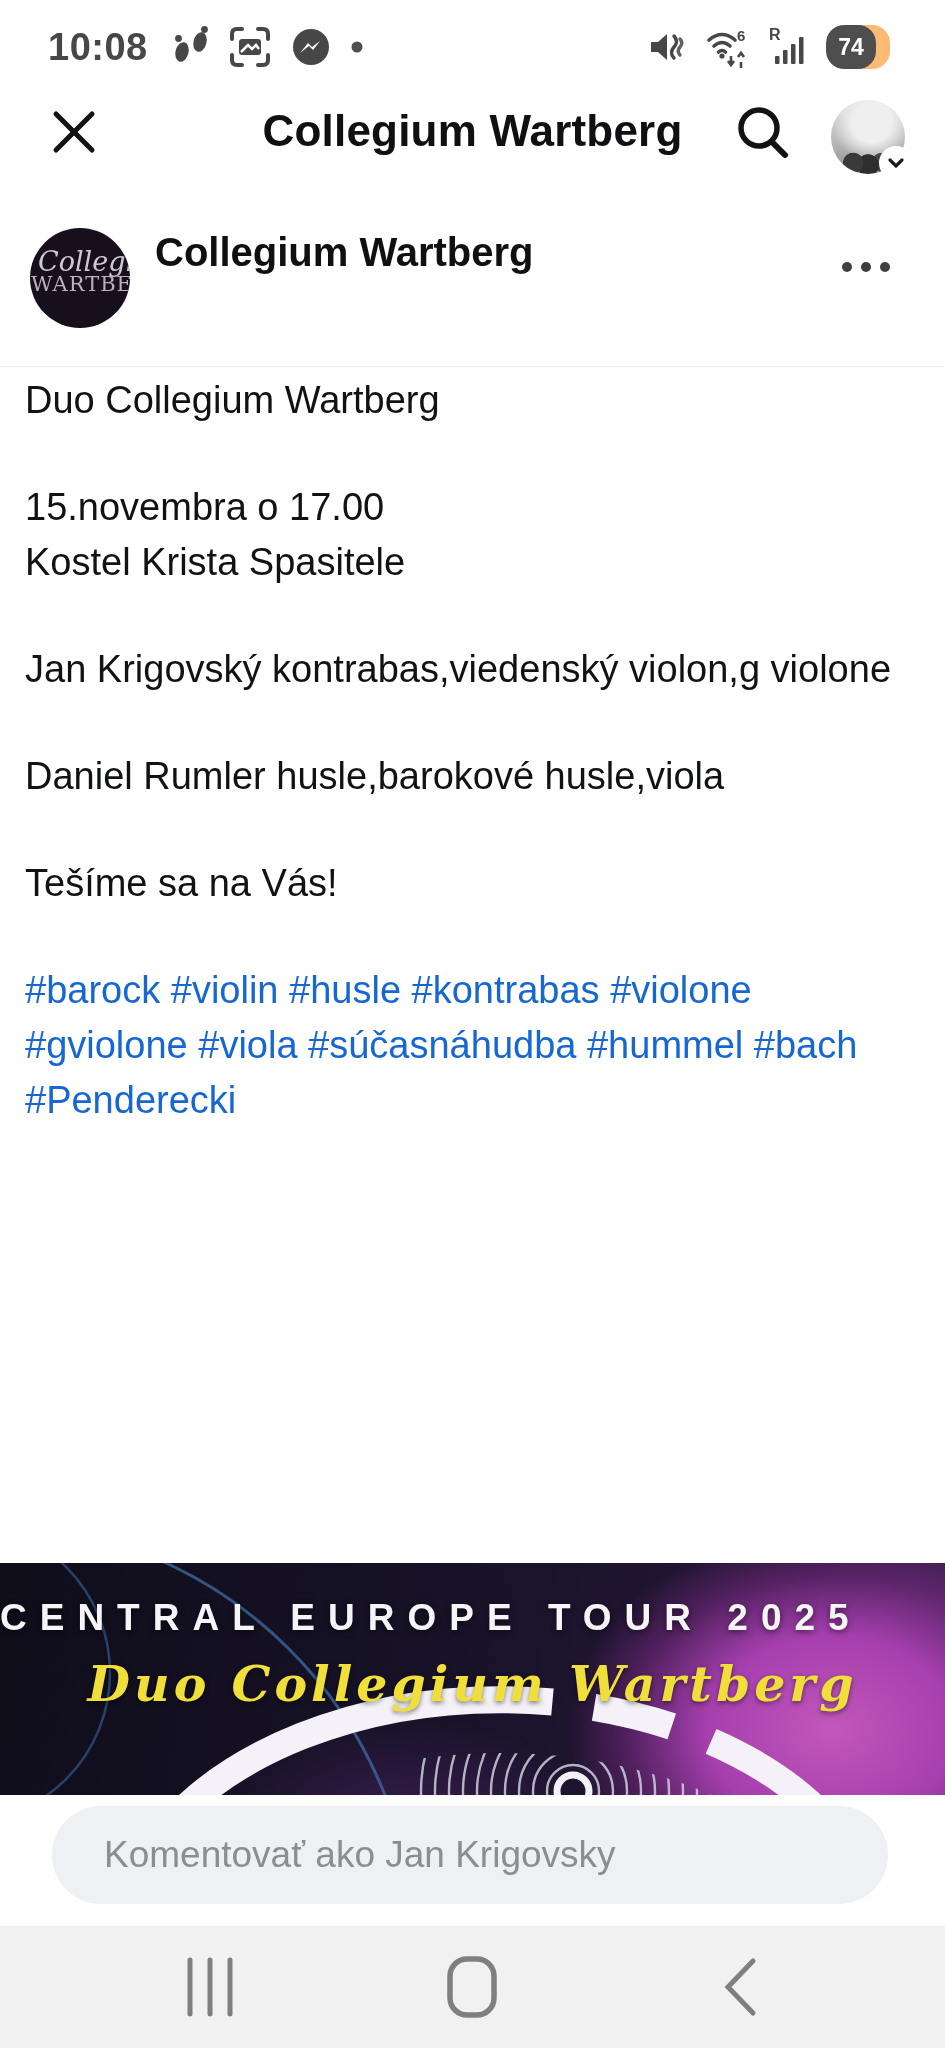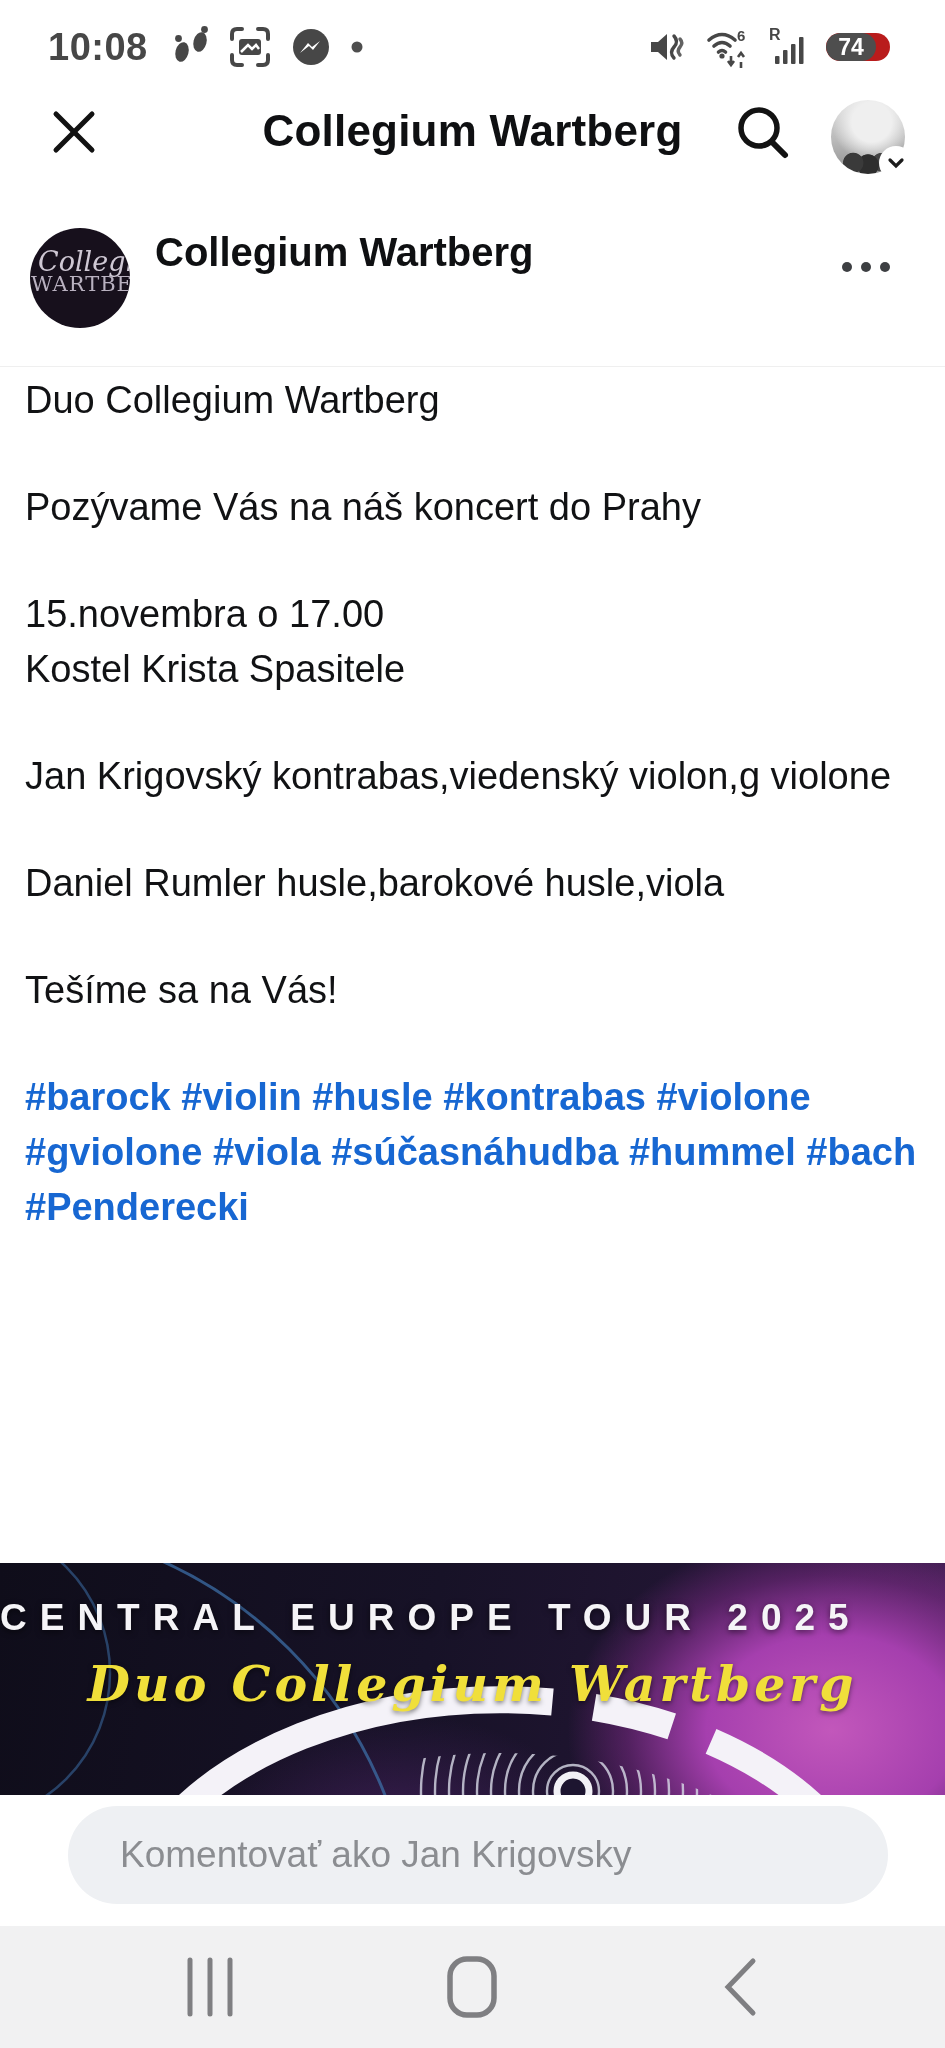--- a/index.html
+++ b/index.html
@@ -7,21 +7,21 @@
   .screen{
     position:relative;width:945px;height:2048px;background:#ffffff;overflow:hidden;
     font-family:"Liberation Sans",sans-serif;color:#1c1e21;margin:0 auto;
   }
   
   .statusbar{position:absolute;top:0;left:0;right:0;height:84px;display:flex;align-items:center;
     justify-content:space-between;padding:10px 55px 0 48px;color:#474747;}
   .sb-left,.sb-right{display:flex;align-items:center;gap:17px;text-align:right;}
   .sb-time{font-size:38px;font-weight:600;letter-spacing:.5px;margin-right:6px;}
   .sb-ic{display:inline-flex;align-items:center;}
-  .battery{position:relative;width:64px;height:28px;border-radius:18px;background:#b91c1c;overflow:hidden;}
+  .battery{position:relative;width:64px;height:44px;border-radius:18px;background:#fdba74;overflow:hidden;}
   .battery .fill{position:absolute;left:0;top:0;bottom:0;width:78%;background:#4e4e4e;border-radius:18px;
     display:flex;align-items:center;justify-content:center;}
   .battery .pct{color:#fff;font-size:23px;font-weight:700;}
   
   .appbar{position:absolute;top:84px;left:0;right:0;height:94px;}
   .appbar .close{position:absolute;left:44px;top:18px;width:60px;height:60px;display:flex;align-items:center;justify-content:center;cursor:pointer;}
   .appbar .title{position:absolute;left:0;right:0;top:0;height:94px;display:flex;align-items:center;justify-content:center;
     font-size:44px;font-weight:700;color:#0f1012;letter-spacing:.2px;pointer-events:none;}
   .appbar .search{position:absolute;right:150px;top:16px;width:64px;height:64px;display:flex;align-items:center;justify-content:center;cursor:pointer;}
   .appbar .me{position:absolute;right:38px;top:16px;width:76px;height:76px;cursor:pointer;}
@@ -45,37 +45,37 @@
   .post-author{position:absolute;left:155px;top:18px;font-size:40px;font-weight:700;color:#0f1012;cursor:pointer;}
   .post-meta{position:absolute;left:155px;top:82px;display:flex;align-items:center;gap:10px;
     font-size:35px;color:#737578;}
   .post-menu{position:absolute;right:44px;top:30px;width:70px;height:50px;display:flex;align-items:center;
     justify-content:center;gap:9px;cursor:pointer;}
   .post-menu i{width:10px;height:10px;border-radius:50%;background:#3d3f42;}
   .head-divider{position:absolute;top:366px;left:0;right:0;height:1px;background:#efefef;}
   
   .post-body{position:absolute;top:373px;left:0;width:945px;padding:0 25px;font-size:38px;line-height:55px;color:#111214;}
   .post-body p{margin:0 0 52px 0;white-space:pre-line;}
-  .post-body p.tags{margin:0;color:#1767d2;font-weight:700;}
+  .post-body p.tags{margin:0;color:#1767d2;font-weight:400;}
   
   .poster{position:absolute;top:1563px;left:0;width:945px;height:232px;overflow:hidden;cursor:pointer;
     background:
       radial-gradient(ellipse 330px 250px at 88% 72%, #c257bb 0%, #a53fae 38%, rgba(122,42,132,.55) 62%, rgba(60,25,80,0) 80%),
       radial-gradient(ellipse 220px 150px at 101% 18%, rgba(120,50,135,.35), transparent 70%),
       radial-gradient(ellipse 280px 170px at 42% 118%, rgba(96,42,126,.5), transparent 72%),
       linear-gradient(100deg,#0f0d1a 0%,#171227 45%,#241636 78%,#2e1a40 100%);}
   .poster svg{position:absolute;left:0;top:0;}
   .poster .ptitle{position:absolute;left:0;right:0;top:34px;text-align:left;color:#f5f4f7;
     font-size:37px;font-weight:700;letter-spacing:13px;white-space:nowrap;
     text-shadow:0 2px 6px rgba(0,0,0,.55);}
   .poster .psub{position:absolute;left:0;right:0;top:92px;text-align:center;color:#f0df3a;
     font-family:"DejaVu Serif",serif;font-style:italic;font-weight:700;font-size:49px;letter-spacing:4px;white-space:nowrap;
     text-shadow:0 2px 5px rgba(0,0,0,.5);}
   
-  .comment-area{position:absolute;top:1795px;left:16px;right:0;height:131px;background:#ffffff;}
+  .comment-area{position:absolute;top:1795px;left:0;right:0;height:131px;background:#ffffff;}
   .comment-pill{position:absolute;left:52px;right:57px;top:11px;height:98px;border-radius:49px;background:#eef0f3;
     display:flex;align-items:center;padding:0 40px 0 52px;cursor:text;}
   .comment-pill span{font-size:37px;color:#8b8d91;}
   
   .navbar{position:absolute;top:1926px;left:0;right:0;height:122px;background:#f1f1f2;}
   .nav-btn{position:absolute;top:0;width:120px;height:122px;display:flex;align-items:center;justify-content:center;cursor:pointer;}
   .nav-recent{left:150px;} .nav-home{left:412px;} .nav-back{left:680px;}
 </style>
 </head>
 <body>
@@ -194,21 +194,20 @@
     <div class="post-menu">
       <i></i>
         <i></i>
         <i></i>
     </div>
   </div>
   <div class="head-divider"></div>
 
   <div class="post-body">
     <p>Duo Collegium Wartberg</p>
-    <p>Pozývame Vás na náš koncert do Prahy</p>
     <p> 15.novembra o 17.00
 Kostel Krista Spasitele</p>
     <p>Jan Krigovský kontrabas,viedenský violon,g violone</p>
     <p>Daniel Rumler husle,barokové husle,viola</p>
     <p>Tešíme sa na Vás!</p>
     <p class="tags">#barock #violin #husle #kontrabas #violone #gviolone #viola #súčasnáhudba #hummel #bach #Penderecki</p>
   </div>
 
   <div class="poster">
     <svg width="945" height="232" viewBox="0 0 945 232">

